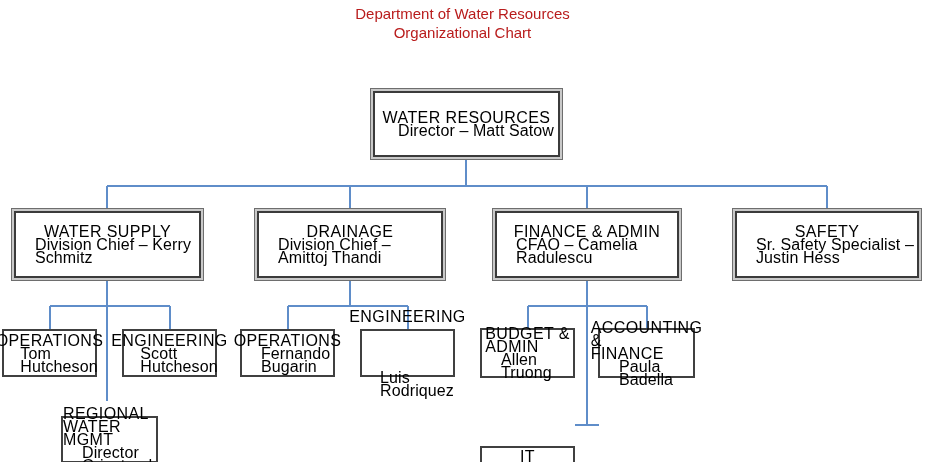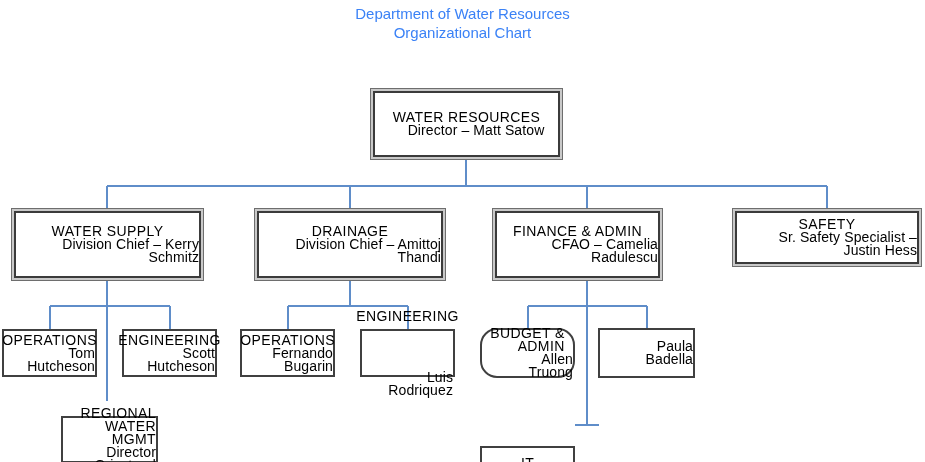--- a/index.html
+++ b/index.html
@@ -16,32 +16,32 @@
     overflow: hidden;
   }
   .chart-title {
     position: absolute;
     top: 4px;
     left: 0;
     width: 925px;
     text-align: center;
     font-size: 15px;
     line-height: 19px;
-    color: #3b82f6;
+    color: #b91c1c;
   }
   .connectors {
     position: absolute;
     top: 0; left: 0;
     width: 925px; height: 462px;
   }
   .node {
     position: absolute;
     background: #ffffff;
-    text-align: right;
-    font-size: 14px;
+    text-align: left;
+    font-size: 16px;
     line-height: 13px;
   }
   
   .box-double {
     border: 1px solid #6e6e6e;
     background: #c9c9c9;
     padding: 2px;
   }
   .box-double .inner {
     width: 100%; height: 100%;
@@ -117,28 +117,28 @@
     </div>
   </div>
 
   <div class="node box-double" style="left:254px; top:208px; width:192px; height:73px;">
     <div class="inner">
       <div class="dept">DRAINAGE</div>
       <div class="person">Division Chief – Amittoj Thandi</div>
     </div>
   </div>
 
-  <div class="node box-double" style="left:492px; top:208px; width:171px; height:73px;">
+  <div class="node box-double" style="left:492px; top:208px; width:190px; height:73px;">
     <div class="inner">
       <div class="dept">FINANCE &amp; ADMIN</div>
       <div class="person">CFAO – Camelia Radulescu</div>
     </div>
   </div>
 
-  <div class="node box-double" style="left:732px; top:208px; width:190px; height:59px;">
+  <div class="node box-double" style="left:732px; top:208px; width:190px; height:73px;">
     <div class="inner">
       <div class="dept">SAFETY</div>
       <div class="person">Sr. Safety Specialist – Justin Hess</div>
     </div>
   </div>
 
   <div class="node box-single" style="left:2px; top:329px; width:95px; height:48px;">
     <div class="inner">
       <div class="dept">OPERATIONS</div>
       <div class="person">Tom Hutcheson</div>
@@ -159,30 +159,32 @@
     </div>
   </div>
 
   <div class="node box-single" style="left:360px; top:329px; width:95px; height:48px;">
     <div class="inner">
       <div class="dept">ENGINEERING</div>
       <div class="person bold">Luis Rodriquez</div>
     </div>
   </div>
 
-  <div class="node box-single" style="left:480px; top:328px; width:95px; height:50px;border-radius:17px;">
+  <div class="node box-single" style="left:480px; top:328px; width:95px; height:50px;">
     <div class="inner">
       <div class="dept">BUDGET &amp;
 ADMIN</div>
       <div class="person">Allen Truong</div>
     </div>
   </div>
 
   <div class="node box-single" style="left:598px; top:328px; width:97px; height:50px;">
     <div class="inner">
+      <div class="dept">ACCOUNTING &amp;
+FINANCE</div>
       <div class="person">Paula Badella</div>
     </div>
   </div>
 
   <div class="node box-single" style="left:61px; top:401px; width:97px; height:47px;margin-top:15px;">
     <div class="inner">
       <div class="dept">REGIONAL
 WATER MGMT</div>
       <div class="person">Director Grinstead</div>
     </div>

